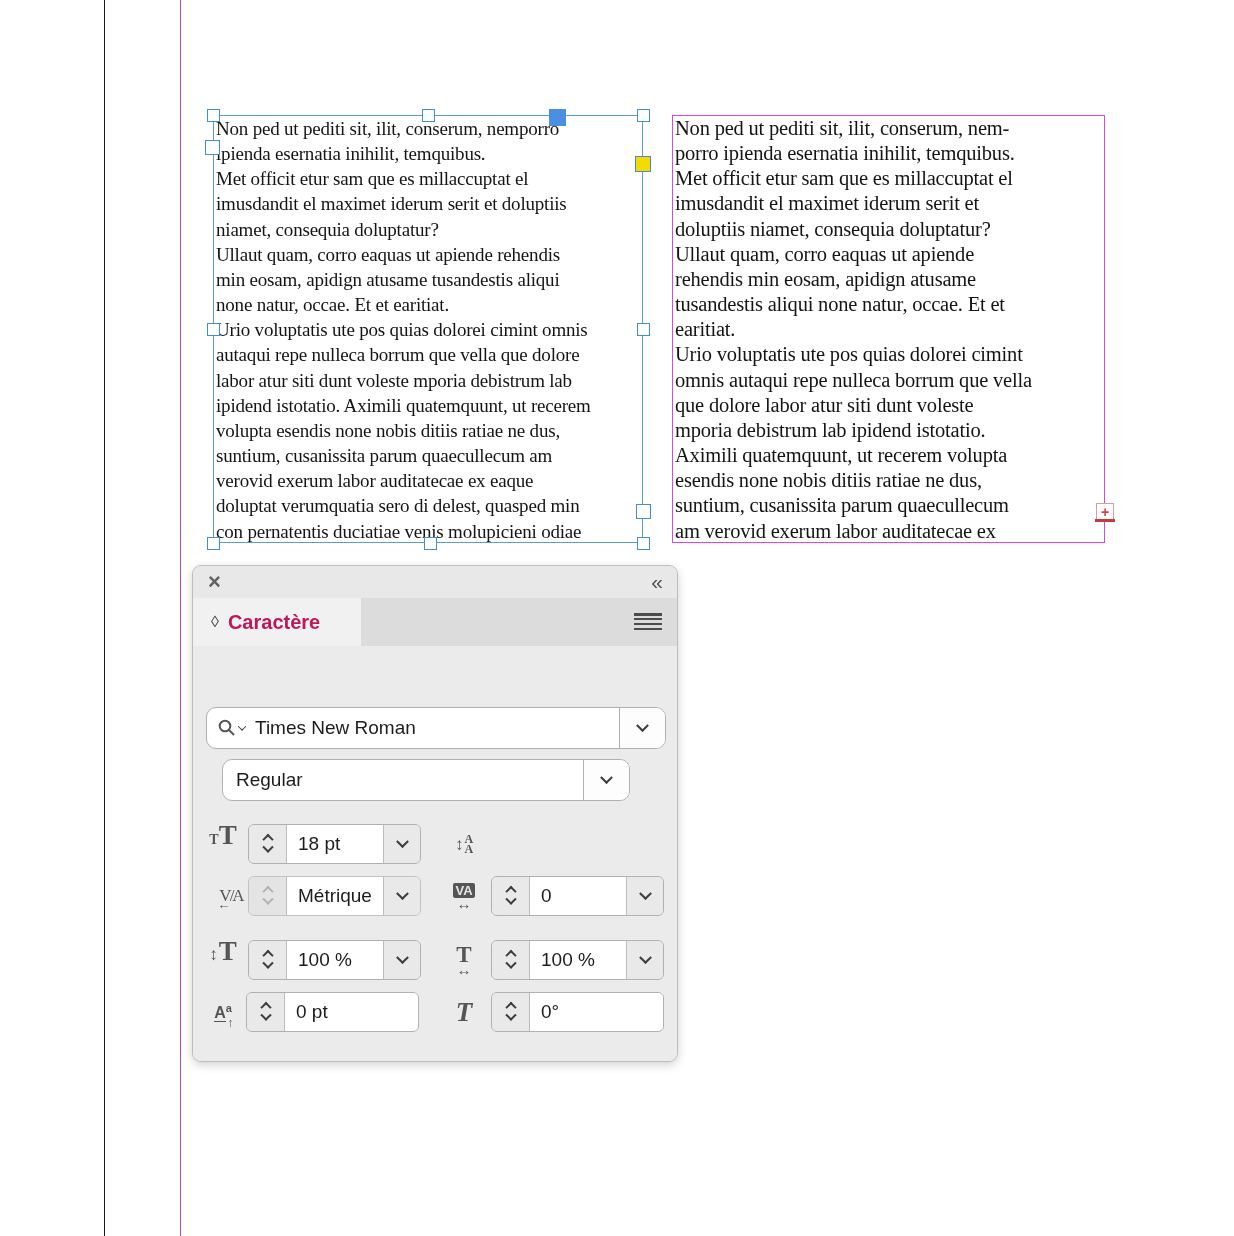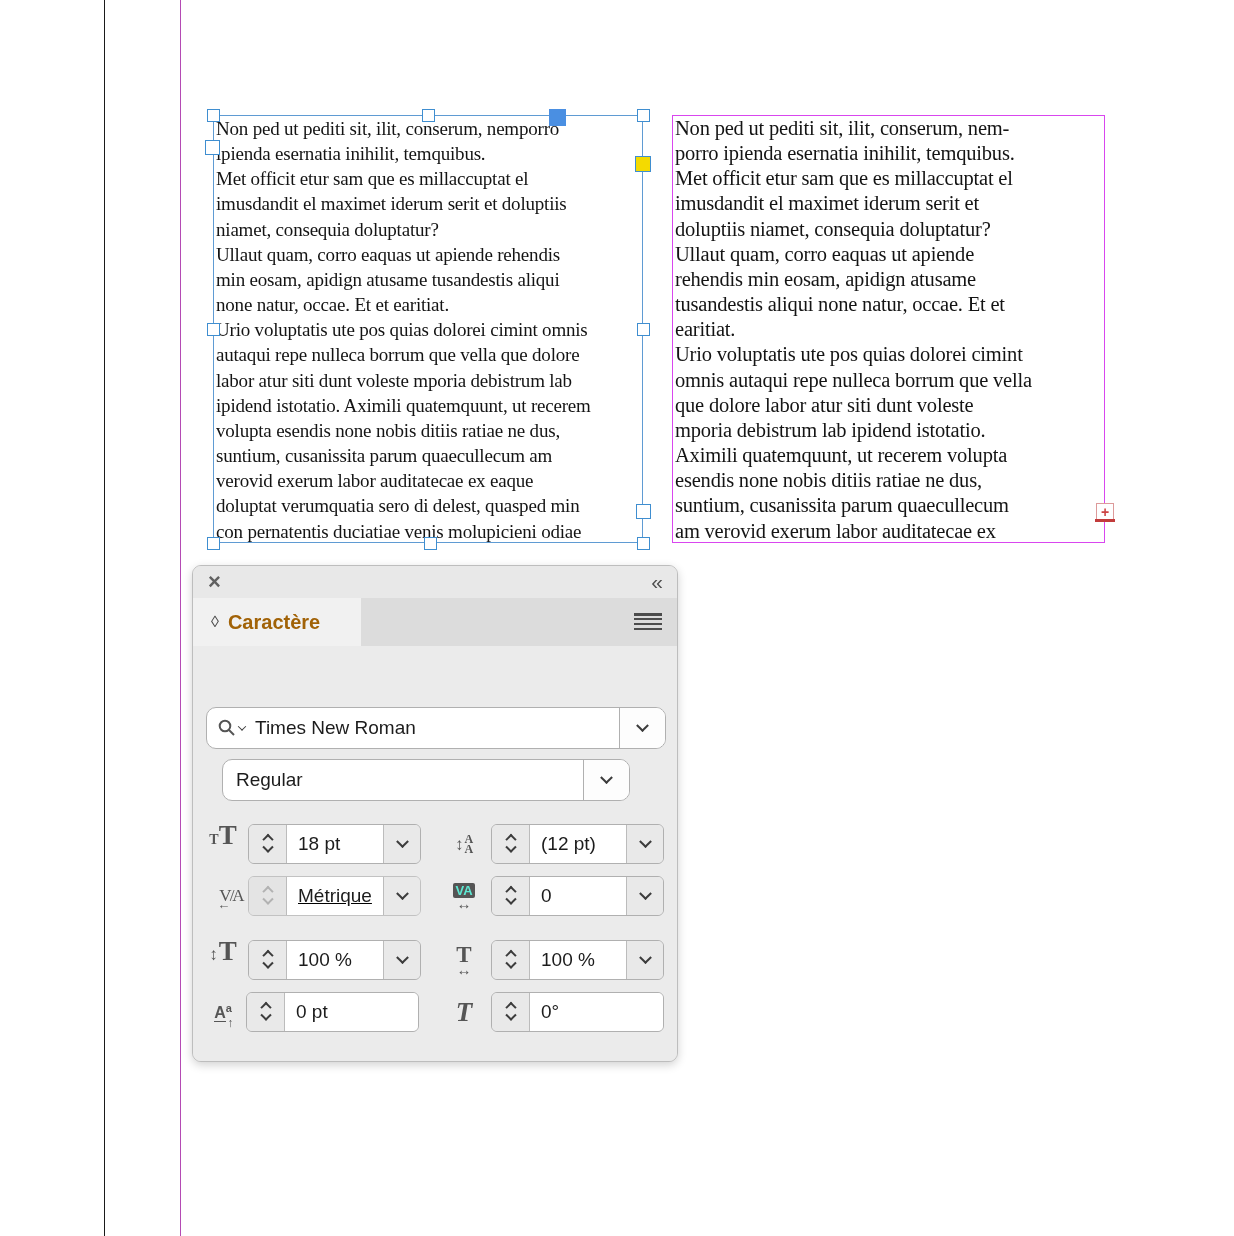--- a/index.html
+++ b/index.html
@@ -40,21 +40,21 @@
     position:absolute;left:192px;top:565px;width:486px;height:497px;
     background:#ebebeb;border:1px solid #bdbdbd;border-radius:9px;
     box-shadow:0 3px 10px rgba(0,0,0,.18);box-sizing:border-box;overflow:hidden;
   }
   .titlebar{height:32px;background:#e8e8e8;display:flex;align-items:center;justify-content:space-between;padding:0 15px;}
   .closex{font-size:22px;line-height:22px;color:#616161;font-weight:bold;cursor:default;}
   .collapse{font-size:21px;color:#4f4f4f;letter-spacing:-1px;}
   .tabstrip{height:48px;background:#dcdcdc;display:flex;align-items:stretch;position:relative;}
   .tab{width:168px;background:#f1f1f1;display:flex;align-items:center;gap:9px;padding-left:18px;box-sizing:border-box;}
   .diamond{font-size:16px;color:#4a4a4a;}
-  .tabtxt{font-size:20px;font-weight:bold;color:#a16207;}
+  .tabtxt{font-size:20px;font-weight:bold;color:#be185d;}
   .menuicon{
     position:absolute;right:15px;top:15px;width:28px;height:18px;
     background:repeating-linear-gradient(to bottom,#4c4c4c 0 2.6px,rgba(0,0,0,0) 2.6px 4.9px);
   }
   .content{position:relative;height:417px;background:#ebebeb;}
 
   
   .combo{position:absolute;background:#fff;border:1px solid #b0b0b0;border-radius:10px;display:flex;align-items:center;box-sizing:border-box;overflow:hidden;}
   .font-combo{left:13px;top:61px;width:460px;height:42px;}
   .style-combo{left:29px;top:113px;width:408px;height:42px;}
@@ -66,38 +66,38 @@
   
   .chv{display:block;width:9px;height:9px;border-style:solid;border-width:2.2px 0 0 2.2px;border-color:#3c3c3c;box-sizing:border-box;}
   .chv.up{transform:rotate(45deg) translate(1px,1px);}
   .chv.dn{transform:rotate(225deg) translate(2px,2px);}
   .chv.s{width:8px;height:8px;}
   .chv.tiny{width:6px;height:6px;border-width:1.8px 0 0 1.8px;transform:rotate(225deg) translate(1px,1px);}
   .chv.lite{border-color:#b2b2b2;}
 
   
   .grp{position:absolute;height:40px;width:173px;border:1px solid #b0b0b0;border-radius:6px;background:#e9e9e9;display:flex;box-sizing:border-box;overflow:hidden;}
-  .grp.disabledstep{border-color:#c2c2c2;text-decoration:underline;}
+  .grp.disabledstep{border-color:#c2c2c2;}
   .step{width:37px;display:flex;flex-direction:column;align-items:center;justify-content:center;gap:4px;background:#e9e9e9;}
   .grp.disabledstep .step{background:#e4e4e4;}
   .fld{flex:1;background:#fff;border-left:1px solid #bcbcbc;border-right:1px solid #bcbcbc;display:flex;align-items:center;padding-left:11px;font-size:19px;color:#1c1c1c;min-width:0;}
   .ddc{width:36px;display:flex;align-items:center;justify-content:center;background:#e9e9e9;}
   .grp.noend .fld{border-right:none;}
 
   
   .icn{position:absolute;width:40px;height:42px;color:#555;display:flex;align-items:center;justify-content:center;}
   .serifb{font-family:"Liberation Serif","DejaVu Serif",serif;font-weight:bold;}
   .tsm{font-size:14px;line-height:14px;}
   .tbg{font-size:27px;line-height:24px;}
   .lead-arrow,.vs-arrow{font-size:17px;line-height:17px;margin-right:1px;}
   .lead-col{display:flex;flex-direction:column;align-items:center;font-weight:bold;font-size:12px;line-height:10px;}
   .kern{position:relative;font-size:17px;font-weight:normal;letter-spacing:-2px;margin-left:16px;}
   .kern-arrow{position:absolute;left:-2px;top:12px;font-size:13px;line-height:13px;letter-spacing:0;}
   .trk{display:flex;flex-direction:column;align-items:center;}
-  .trk-box{background:#555;color:#5eead4;font-weight:bold;font-size:13px;line-height:15px;padding:0 2px;border-radius:2px;letter-spacing:0;}
+  .trk-box{background:#555;color:#e5e5e5;font-weight:bold;font-size:13px;line-height:15px;padding:0 2px;border-radius:2px;letter-spacing:0;}
   .trk-arrow{font-size:15px;line-height:11px;}
   .hs{display:flex;flex-direction:column;align-items:center;}
   .hs-t{font-size:23px;line-height:19px;}
   .hs-arrow{font-size:15px;line-height:11px;}
   .bls{position:relative;font-size:16px;}
   .bls-a{border-bottom:1.6px solid #555;font-weight:bold;}
   .bls-sup{font-size:11px;vertical-align:super;font-weight:bold;}
   .bls-arrow{position:absolute;left:13px;top:14px;font-size:12px;}
   .skew-t{font-size:27px;line-height:24px;font-style:italic;}
 </style>
@@ -213,30 +213,20 @@
             <span class="chv dn"></span>
           </span>
       </div>
       <div class="icn" style="left:251px;top:177px;">
         <span class="lead-arrow">↕</span>
         <span class="lead-col serifb">
             <span>A</span>
             <span>A</span>
           </span>
       </div>
-      <div class="grp" style="left:298px;top:178px;">
-        <span class="step">
-            <span class="chv up s"></span>
-            <span class="chv dn s"></span>
-          </span>
-        <span class="fld">(12 pt)</span>
-        <span class="ddc">
-            <span class="chv dn"></span>
-          </span>
-      </div>
 
       <div class="icn" style="left:10px;top:229px;">
         <span class="kern serifb"><span>V/A</span><span class="kern-arrow">←</span></span>
       </div>
       <div class="grp disabledstep" style="left:55px;top:230px;">
         <span class="step">
             <span class="chv up s lite"></span>
             <span class="chv dn s lite"></span>
           </span>
         <span class="fld">Métrique</span>

